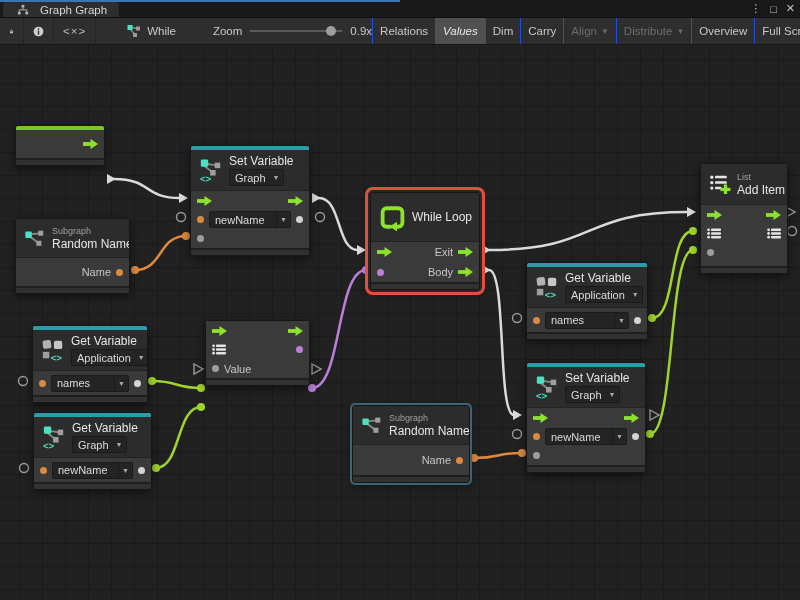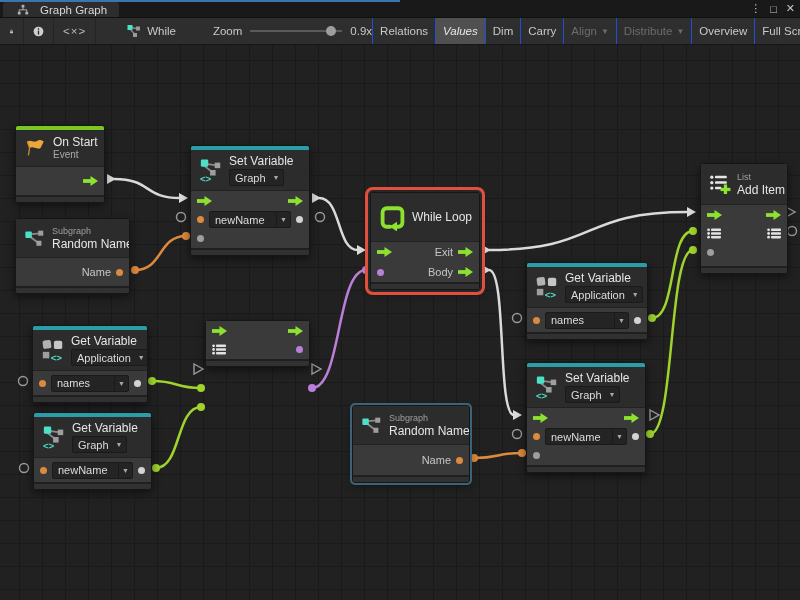--- a/index.html
+++ b/index.html
@@ -200,32 +200,20 @@
     <circle cx="517" cy="434" r="4.5" fill="none" stroke="#9b9b9b" stroke-width="1.4"></circle>
     <circle cx="792" cy="231" r="4.5" fill="none" stroke="#9b9b9b" stroke-width="1.4"></circle>
     <path d="M194,364 L203,369 L194,374 Z" fill="none" stroke="#9b9b9b" stroke-width="1.4"></path>
     <path d="M312,364 L321,369 L312,374 Z" fill="none" stroke="#9b9b9b" stroke-width="1.4"></path>
     <path d="M650,410 L659,415 L650,420 Z" fill="none" stroke="#9b9b9b" stroke-width="1.4"></path>
     <path d="M786,207 L795,212 L786,217 Z" fill="none" stroke="#9b9b9b" stroke-width="1.4"></path>
   </svg>
 <div id="nodes">
     <div class="node" style="left: 15px; top: 125px; width: 90px;">
       <div class="topbar" style="background: rgb(124, 198, 35);"></div>
-      <div class="node-header" style="height: 36px;">
-        <span class="nh-icon">
-          <svg width="23" height="22" viewBox="0 0 24 24">
-            <path d="M3 5 C7 2,10 7,14 4 C16.5 2.5,19 3.5,21 5 L17.5 12 C14 14.5,10 9.5,5.5 12 Z" fill="#eba73c"></path>
-            <path d="M3 5 L5.5 12 L4.3 20" stroke="#c98f2f" stroke-width="1.4" fill="none"></path>
-          </svg>
-        </span>
-        <span class="nh-text">
-          <span class="nh-title">On Start</span>
-          <span class="nh-sub">Event</span>
-        </span>
-      </div>
       <div class="node-body">
         <div class="nrow" style="height: 28px;">
           <span class="spacer"></span>
           <span class="pr">
             <span style="display: inline-flex;">
               <svg width="15" height="10" viewBox="0 0 15 10">
                 <rect x="0" y="3.1" width="8" height="3.8" fill="#8ce22e"></rect>
                 <path d="M7.5 0 L15 5 L7.5 10 Z" fill="#8ce22e"></path>
               </svg>
             </span>
@@ -387,20 +375,27 @@
                 <rect x="4" y="4.3" width="10" height="2.4" rx="0.8"></rect>
                 <circle cx="1.6" cy="9.2" r="1.4"></circle>
                 <rect x="4" y="8" width="10" height="2.4" rx="0.8"></rect>
               </svg>
             </span>
           </span>
           <span class="spacer"></span>
           <span class="pr">
             <span class="dot" style="display: inline-flex; background: rgb(187, 127, 216);"></span>
           </span>
+        </div>
+        <div class="nrow" style="height: 19px;">
+          <span class="pl">
+            <span class="dot" style="display: inline-flex; background: rgb(158, 158, 158);"></span>
+            <span class="rowlabel">Value</span>
+          </span>
+          <span class="spacer"></span>
         </div>
       </div>
       <div class="node-footer"></div>
     </div>
     <div class="node" style="left: 33px; top: 412px; width: 119px;">
       <div class="topbar" style="background: rgb(42, 157, 168);"></div>
       <div class="node-header" style="height: 40px;">
         <span class="nh-icon">
           <svg width="24" height="24" viewBox="0 0 26 26">
             <path d="M6 6 L19 8 M5 8 L14 15" stroke="#8a8a8a" stroke-width="2"></path>

